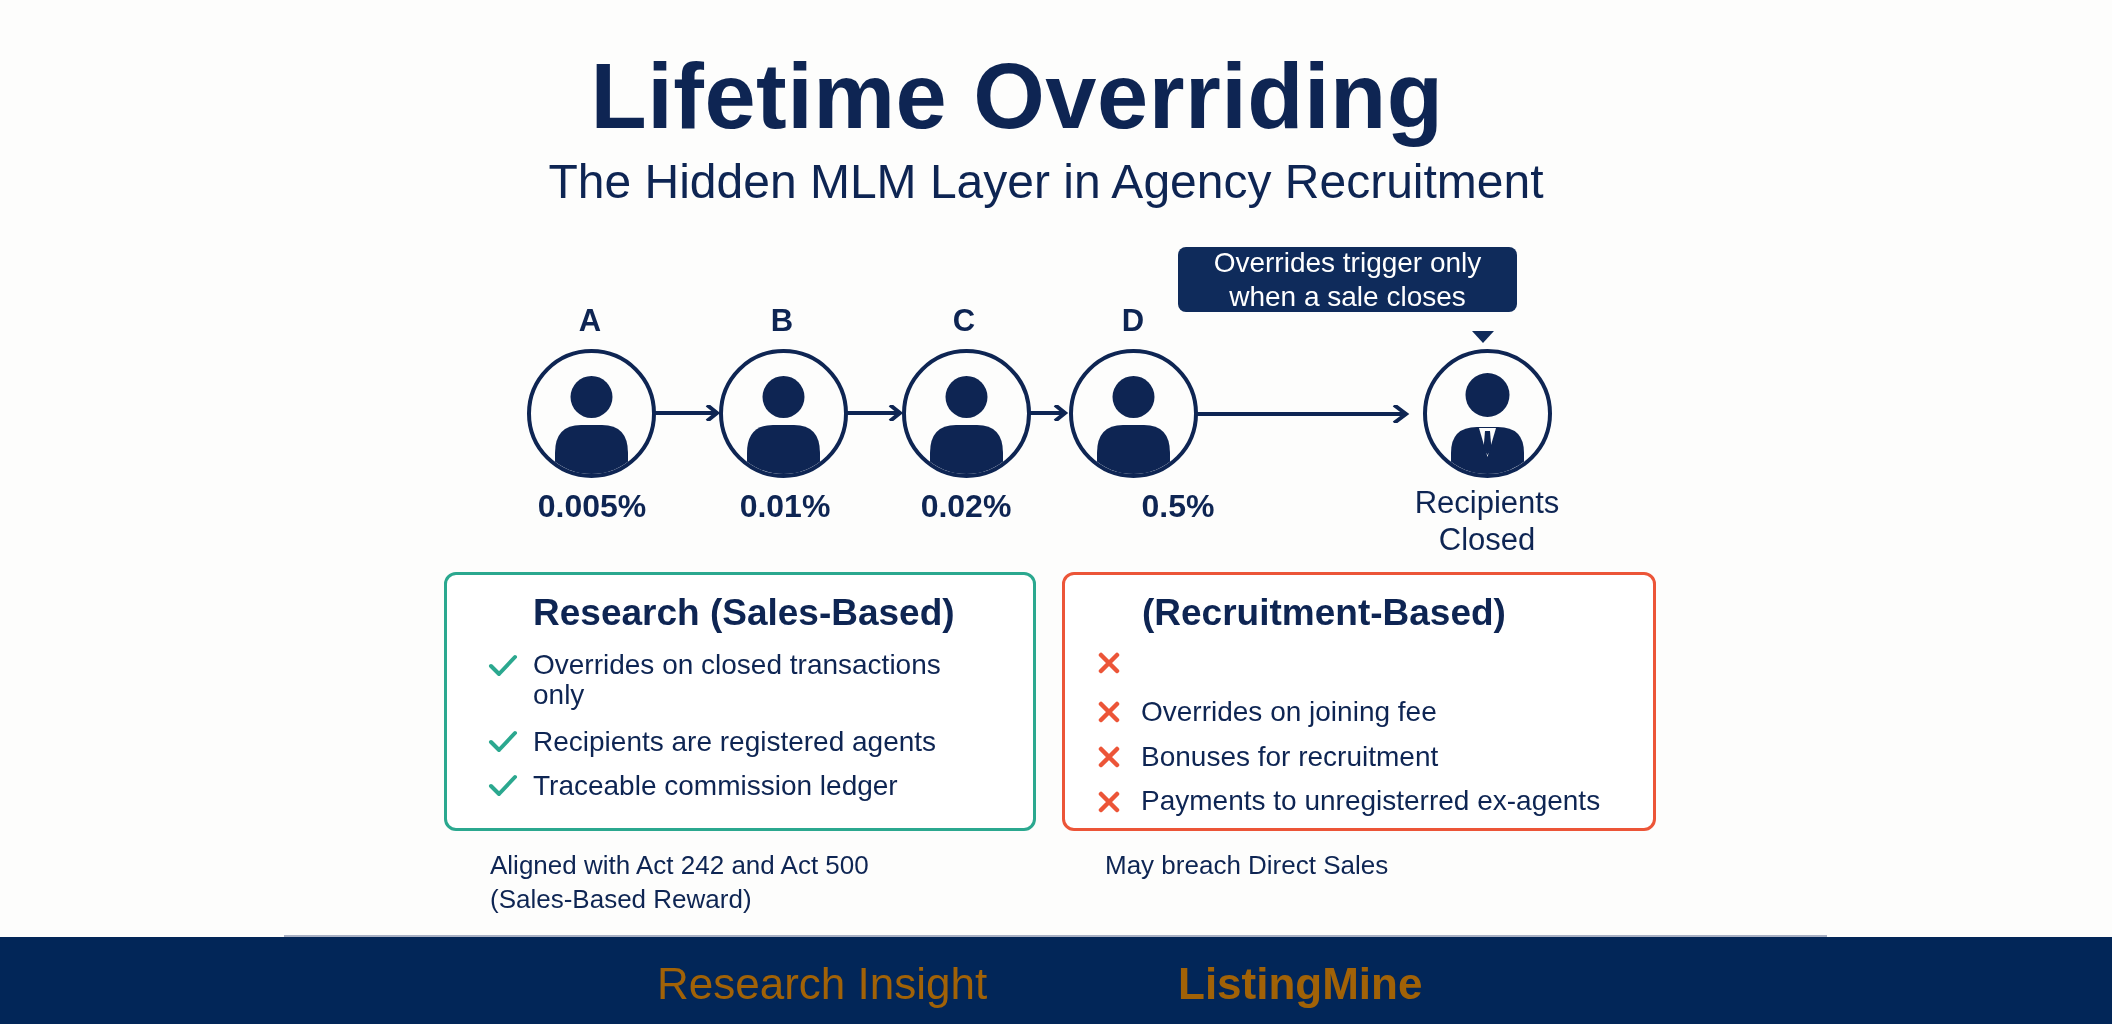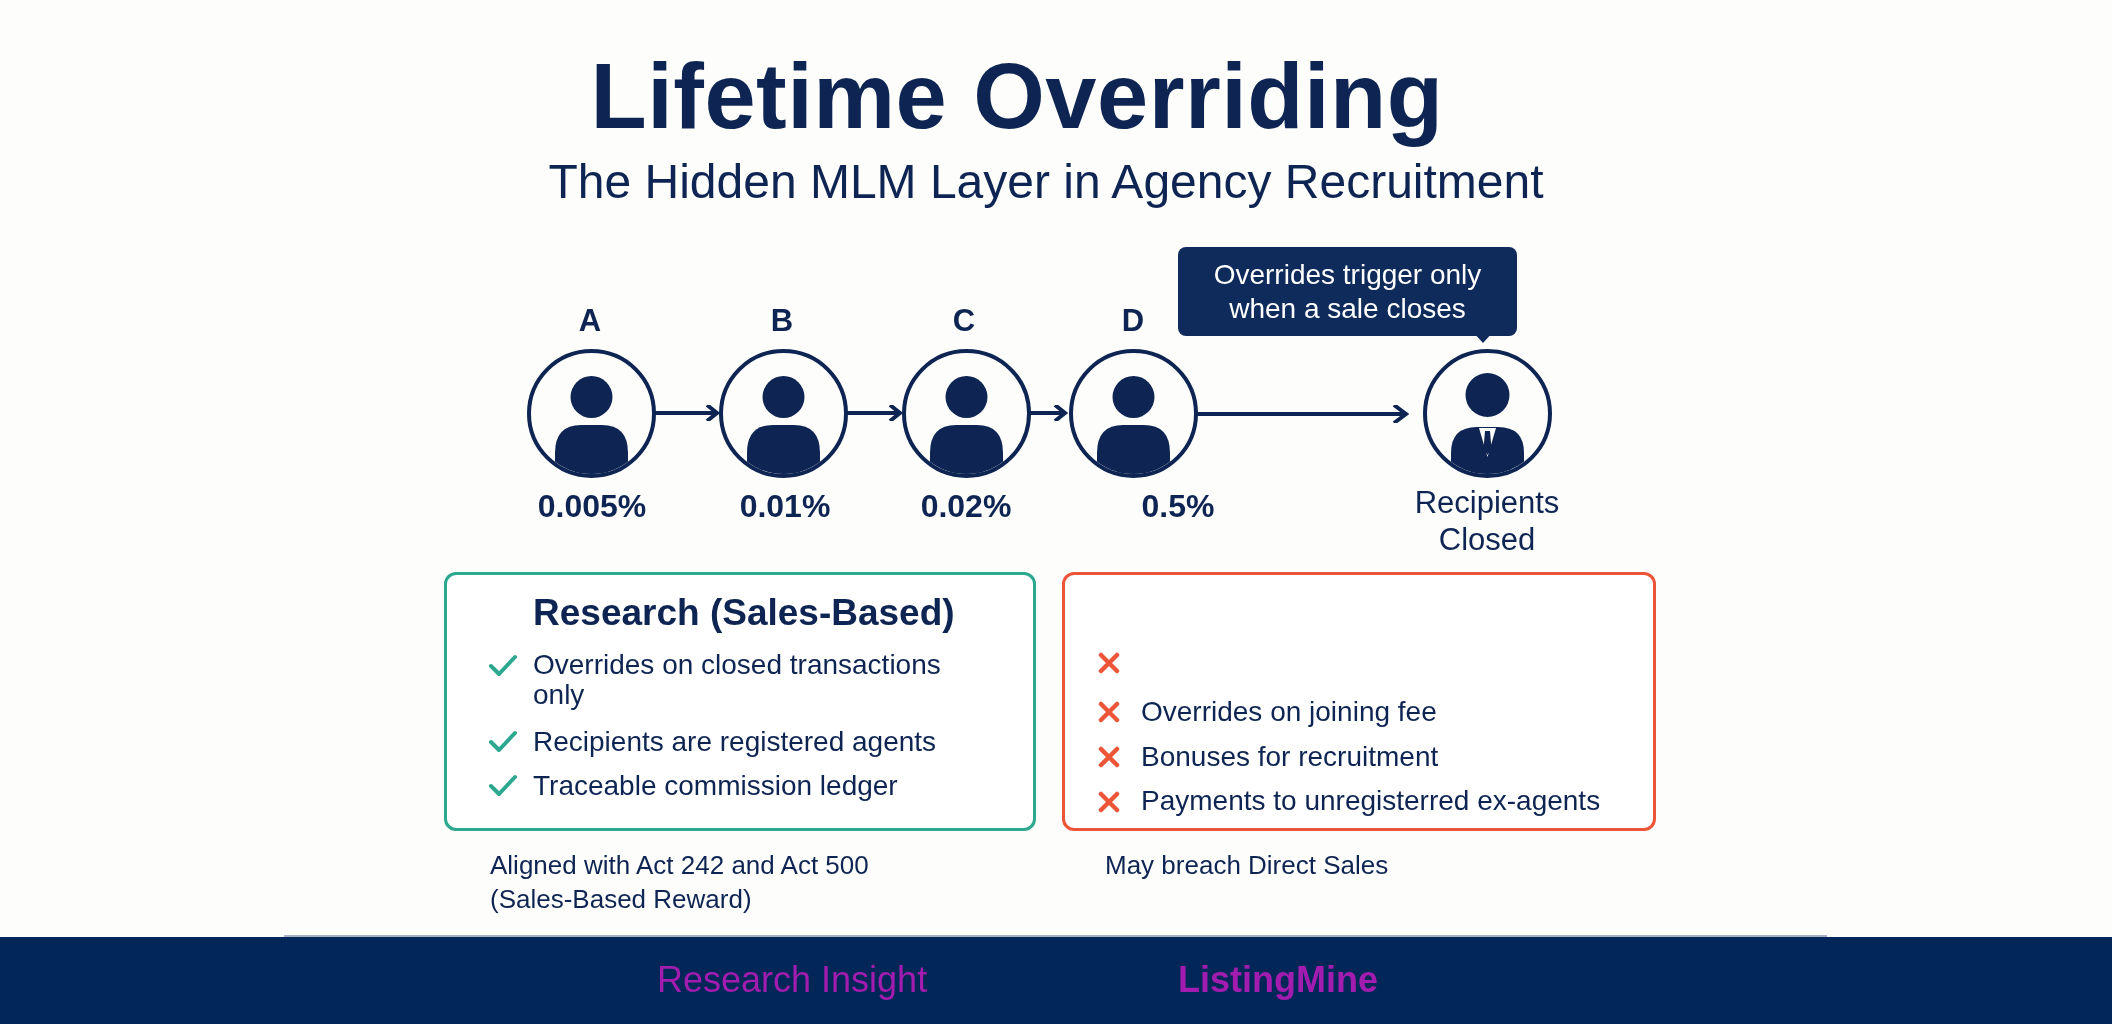--- a/index.html
+++ b/index.html
@@ -27,21 +27,21 @@
     width: 121px; height: 121px; border: 4px solid #0e2553; border-radius: 50%;
     background: #fdfdfc; top: 349px; overflow: hidden;
   }
   .node svg { position: absolute; left: 0; top: 0; width: 121px; height: 121px; }
   .pct {
     width: 160px; text-align: center; font-size: 32px; font-weight: 700; top: 490px; line-height: 1;
   }
   .arrow { top: 405px; height: 16px; }
   .arrow svg { display: block; }
   .tooltip {
-    left: 1178px; top: 247px; width: 339px; height: 89px;
+    left: 1178px; top: 247px; width: 339px; height: 65px;
     background: #0f2b5b; border-radius: 8px; color: #ffffff;
     font-size: 28px; line-height: 34px; text-align: center;
     display: flex; flex-direction: column; justify-content: center;
   }
   .tooltip-tail {
     left: 1472px; top: 331px; width: 0; height: 0;
     border-left: 11px solid transparent; border-right: 11px solid transparent;
     border-top: 12px solid #0f2b5b;
   }
   .closed-label {
@@ -55,21 +55,21 @@
   .box.green { left: 444px; width: 592px; border: 3px solid #2ba88f; }
   .box.red { left: 1062px; width: 594px; border: 3px solid #ec5538; }
   .box-title { font-size: 37px; font-weight: 700; color: #0e2553; line-height: 46px; }
   .item { font-size: 28px; color: #0e2553; line-height: 30px; }
   .icon svg { display: block; }
   .note { font-size: 26px; color: #0e2553; line-height: 34px; }
   .divider { left: 284px; width: 1543px; top: 935px; height: 2px; background: #a9b1c4; }
   .footer {
     left: 0; top: 937px; width: 2112px; height: 87px; background: #022658;
   }
-  .footer-text { color: #a21caf; font-size: 36px; line-height: 1; top: 962px; }
+  .footer-text { color: #a16207; font-size: 44px; line-height: 1; top: 962px; }
   .footer-left { left: 657px; font-weight: 400; }
   .footer-right { left: 1178px; font-weight: 700; }
 </style>
 </head>
 <body>
 
 <div class="abs title">Lifetime Overriding</div>
 <div class="abs subtitle">The Hidden MLM Layer in Agency Recruitment</div>
 
 <div>
@@ -180,20 +180,21 @@
 
 <div class="abs icon" style="left:488px; top:774px;">
   <svg width="30" height="24" viewBox="0 0 30 24">
       <polyline points="3,12 11,20 27,3" fill="none" stroke="#2ba88f" stroke-width="4" stroke-linecap="round" stroke-linejoin="round"></polyline>
     </svg>
 </div>
 <div class="abs item" style="left:533px; top:771px;">Traceable commission ledger</div>
 
 <div class="abs box red"></div>
 <div class="abs box-title" style="left:1142px; top:590px;">
+  <div>(Recruitment-Based)</div>
 </div>
 
 <div class="abs icon" style="left:1098px; top:652px;">
   <svg width="22" height="22" viewBox="0 0 22 22">
       <path d="M3 3 L19 19 M19 3 L3 19" stroke="#ec5538" stroke-width="4.5" stroke-linecap="round"></path>
     </svg>
 </div>
 <div class="abs icon" style="left:1098px; top:701px;">
   <svg width="22" height="22" viewBox="0 0 22 22">
       <path d="M3 3 L19 19 M19 3 L3 19" stroke="#ec5538" stroke-width="4.5" stroke-linecap="round"></path>

